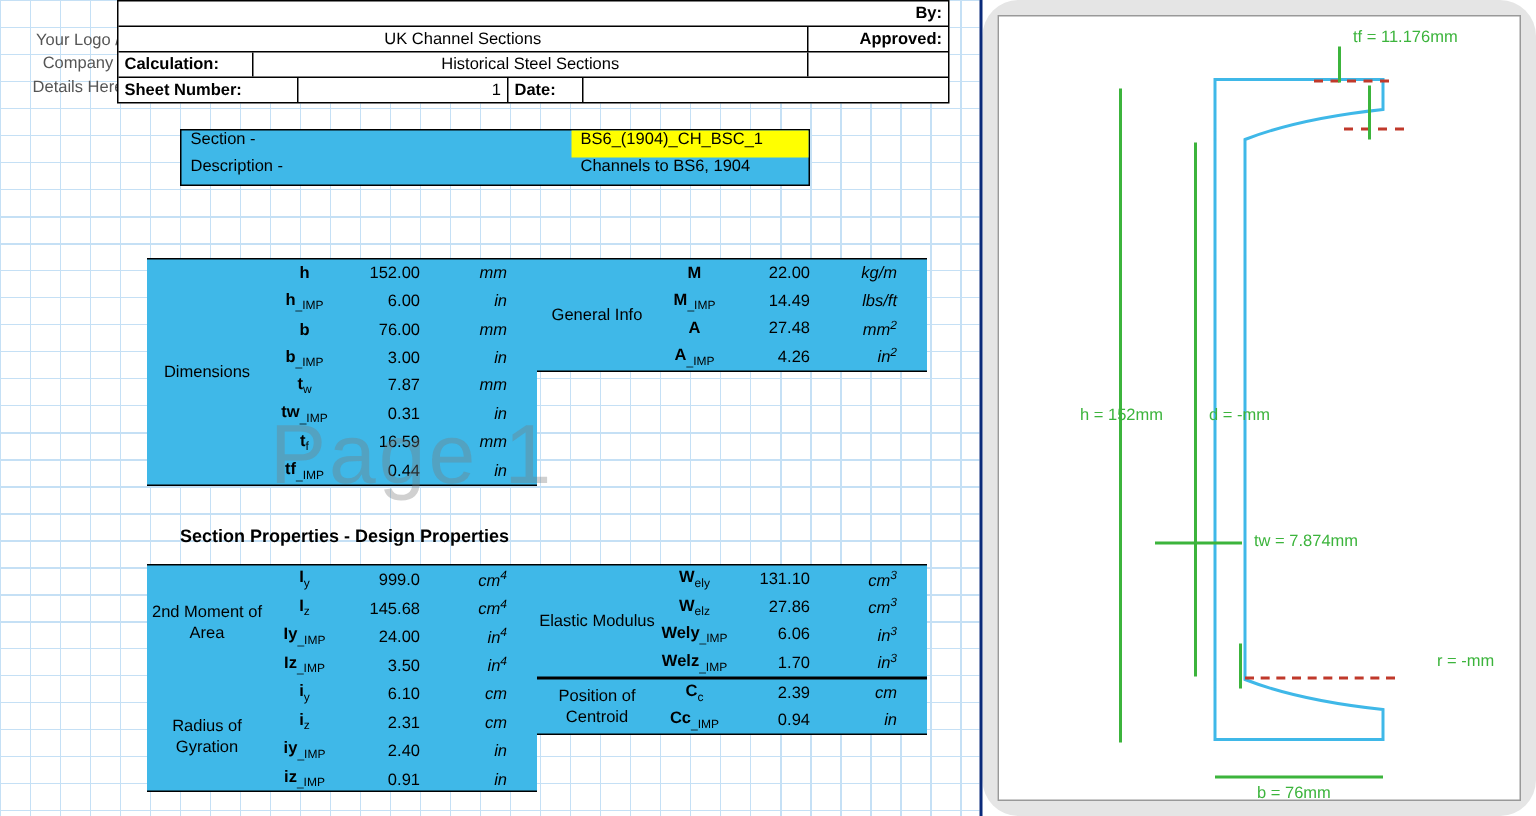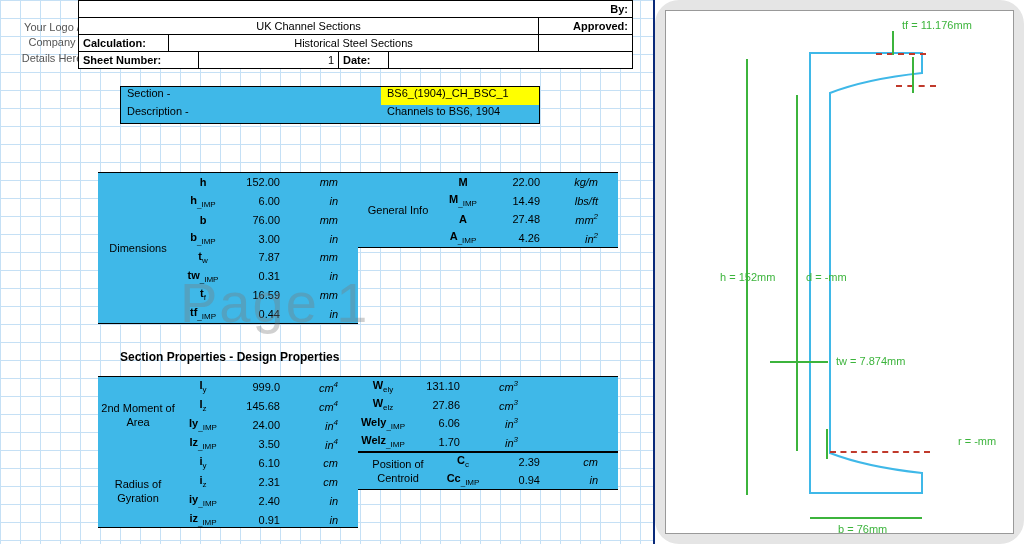--- a/index.html
+++ b/index.html
@@ -322,20 +322,21 @@
             <div class="sym">iz<sub>_IMP</sub></div>
             <div class="val">0.91</div>
             <div class="unit">in</div>
           </div>
         </div>
     </div>
   </div>
 
   <div class="data-block blk-right blk-design-r1">
     <div class="dblock">
+      <div class="rowlabel">Elastic Modulus</div>
       <div class="rows">
           <div class="drow">
             <div class="sym">W<sub>ely</sub></div>
             <div class="val">131.10</div>
             <div class="unit">cm<sup>3</sup></div>
           </div>
           <div class="drow">
             <div class="sym">W<sub>elz</sub></div>
             <div class="val">27.86</div>
             <div class="unit">cm<sup>3</sup></div>

